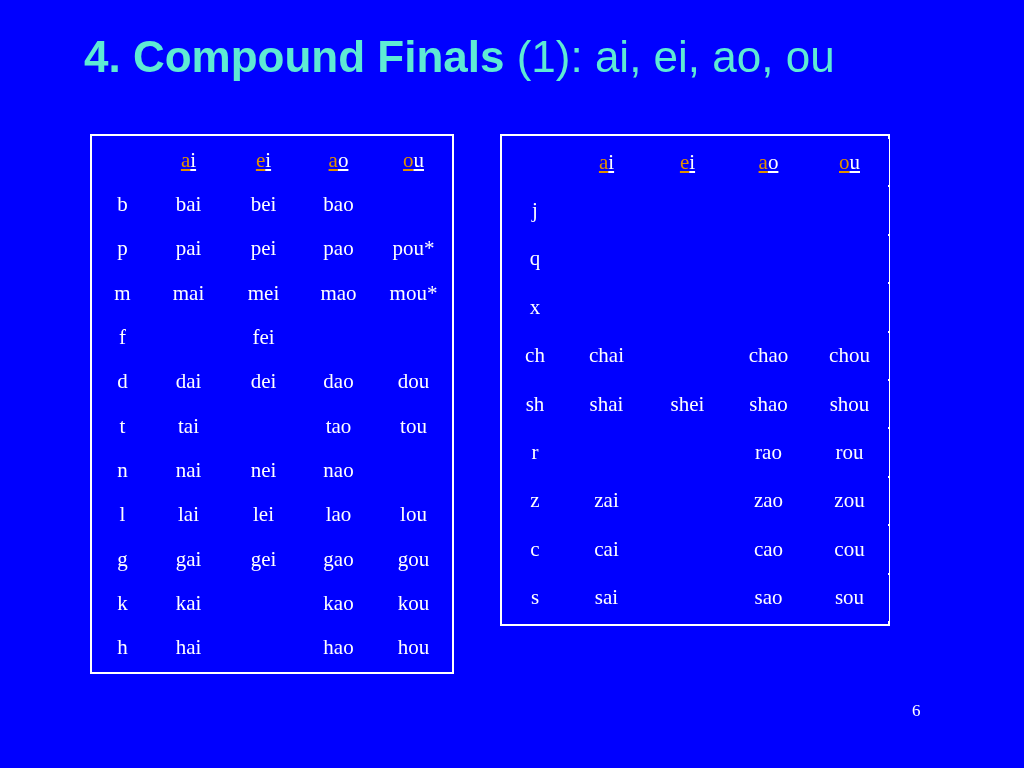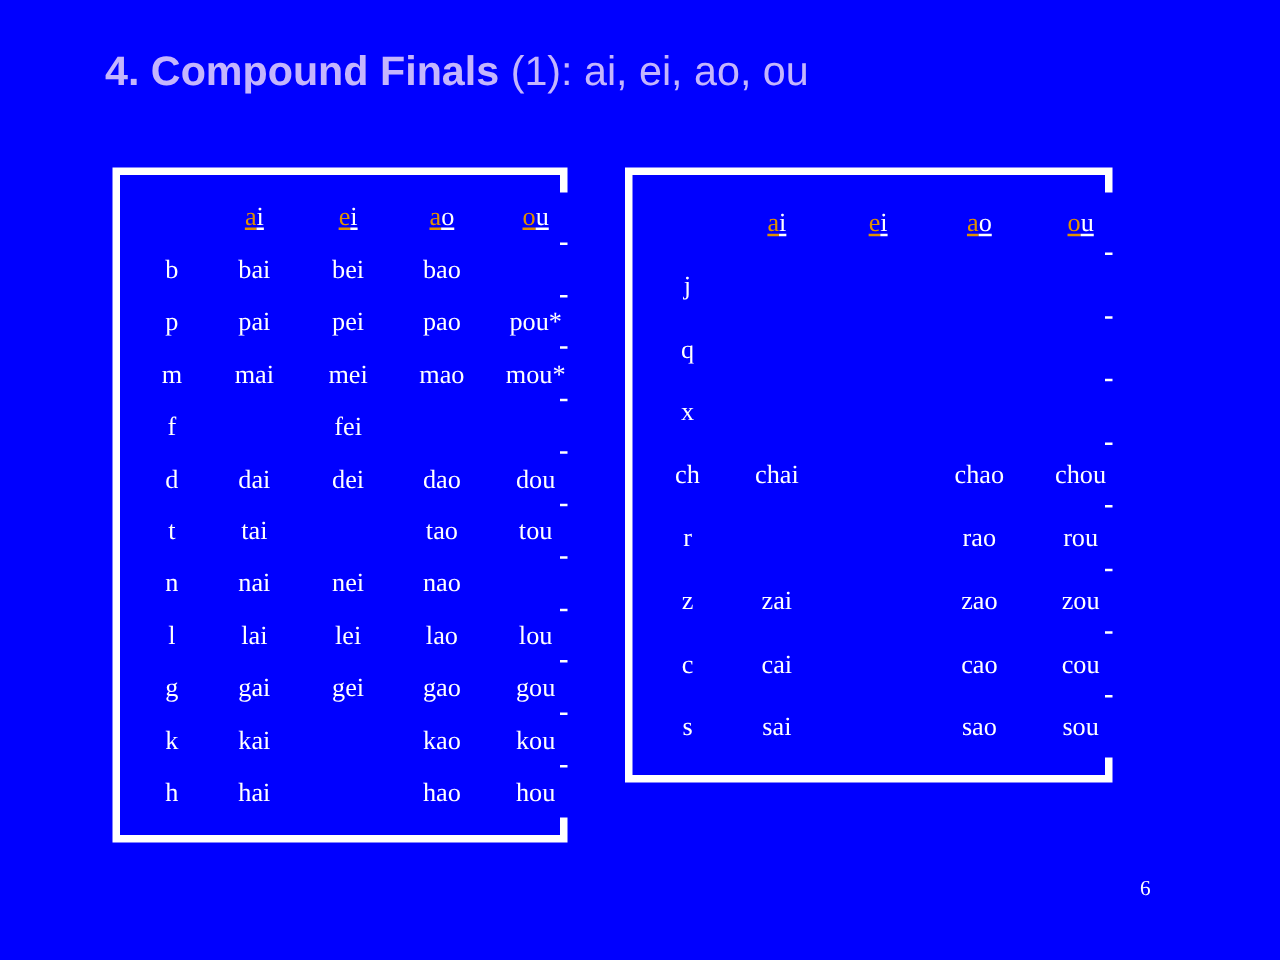--- a/index.html
+++ b/index.html
@@ -15,38 +15,38 @@
     overflow: hidden;
     position: relative;
   }
 
   
   #slide-title {
     position: absolute;
     left: 84px;
     top: 36px;
     width: 860px;
-    color: #c4b5fd;
+    color: #5eead4;
     font-family: "Liberation Sans", "DejaVu Sans", sans-serif;
-    font-size: 33px;
+    font-size: 44px;
     line-height: 42px;
     white-space: nowrap;
   }
   #slide-title .t-bold {
     font-weight: bold;
   }
   #slide-title .t-rest {
     font-weight: normal;
   }
 
   
   .table-frame {
     position: absolute;
-    border: 6px solid #ffffff;
-    padding: 12px;
+    border: 2px solid #ffffff;
+    padding: 1px;
     background: #0000ff;
     box-sizing: border-box;
   }
   #table-left {
     left: 90px;
     top: 134px;
     width: 364px;
     height: 540px;
   }
   #table-right {
@@ -266,20 +266,27 @@
           <td class="datacell"></td>
         </tr>
         <tr>
           <td class="rowhead">ch</td>
           <td class="datacell">chai</td>
           <td class="datacell"></td>
           <td class="datacell">chao</td>
           <td class="datacell">chou</td>
         </tr>
         <tr>
+          <td class="rowhead">sh</td>
+          <td class="datacell">shai</td>
+          <td class="datacell">shei</td>
+          <td class="datacell">shao</td>
+          <td class="datacell">shou</td>
+        </tr>
+        <tr>
           <td class="rowhead">r</td>
           <td class="datacell"></td>
           <td class="datacell"></td>
           <td class="datacell">rao</td>
           <td class="datacell">rou</td>
         </tr>
         <tr>
           <td class="rowhead">z</td>
           <td class="datacell">zai</td>
           <td class="datacell"></td>

